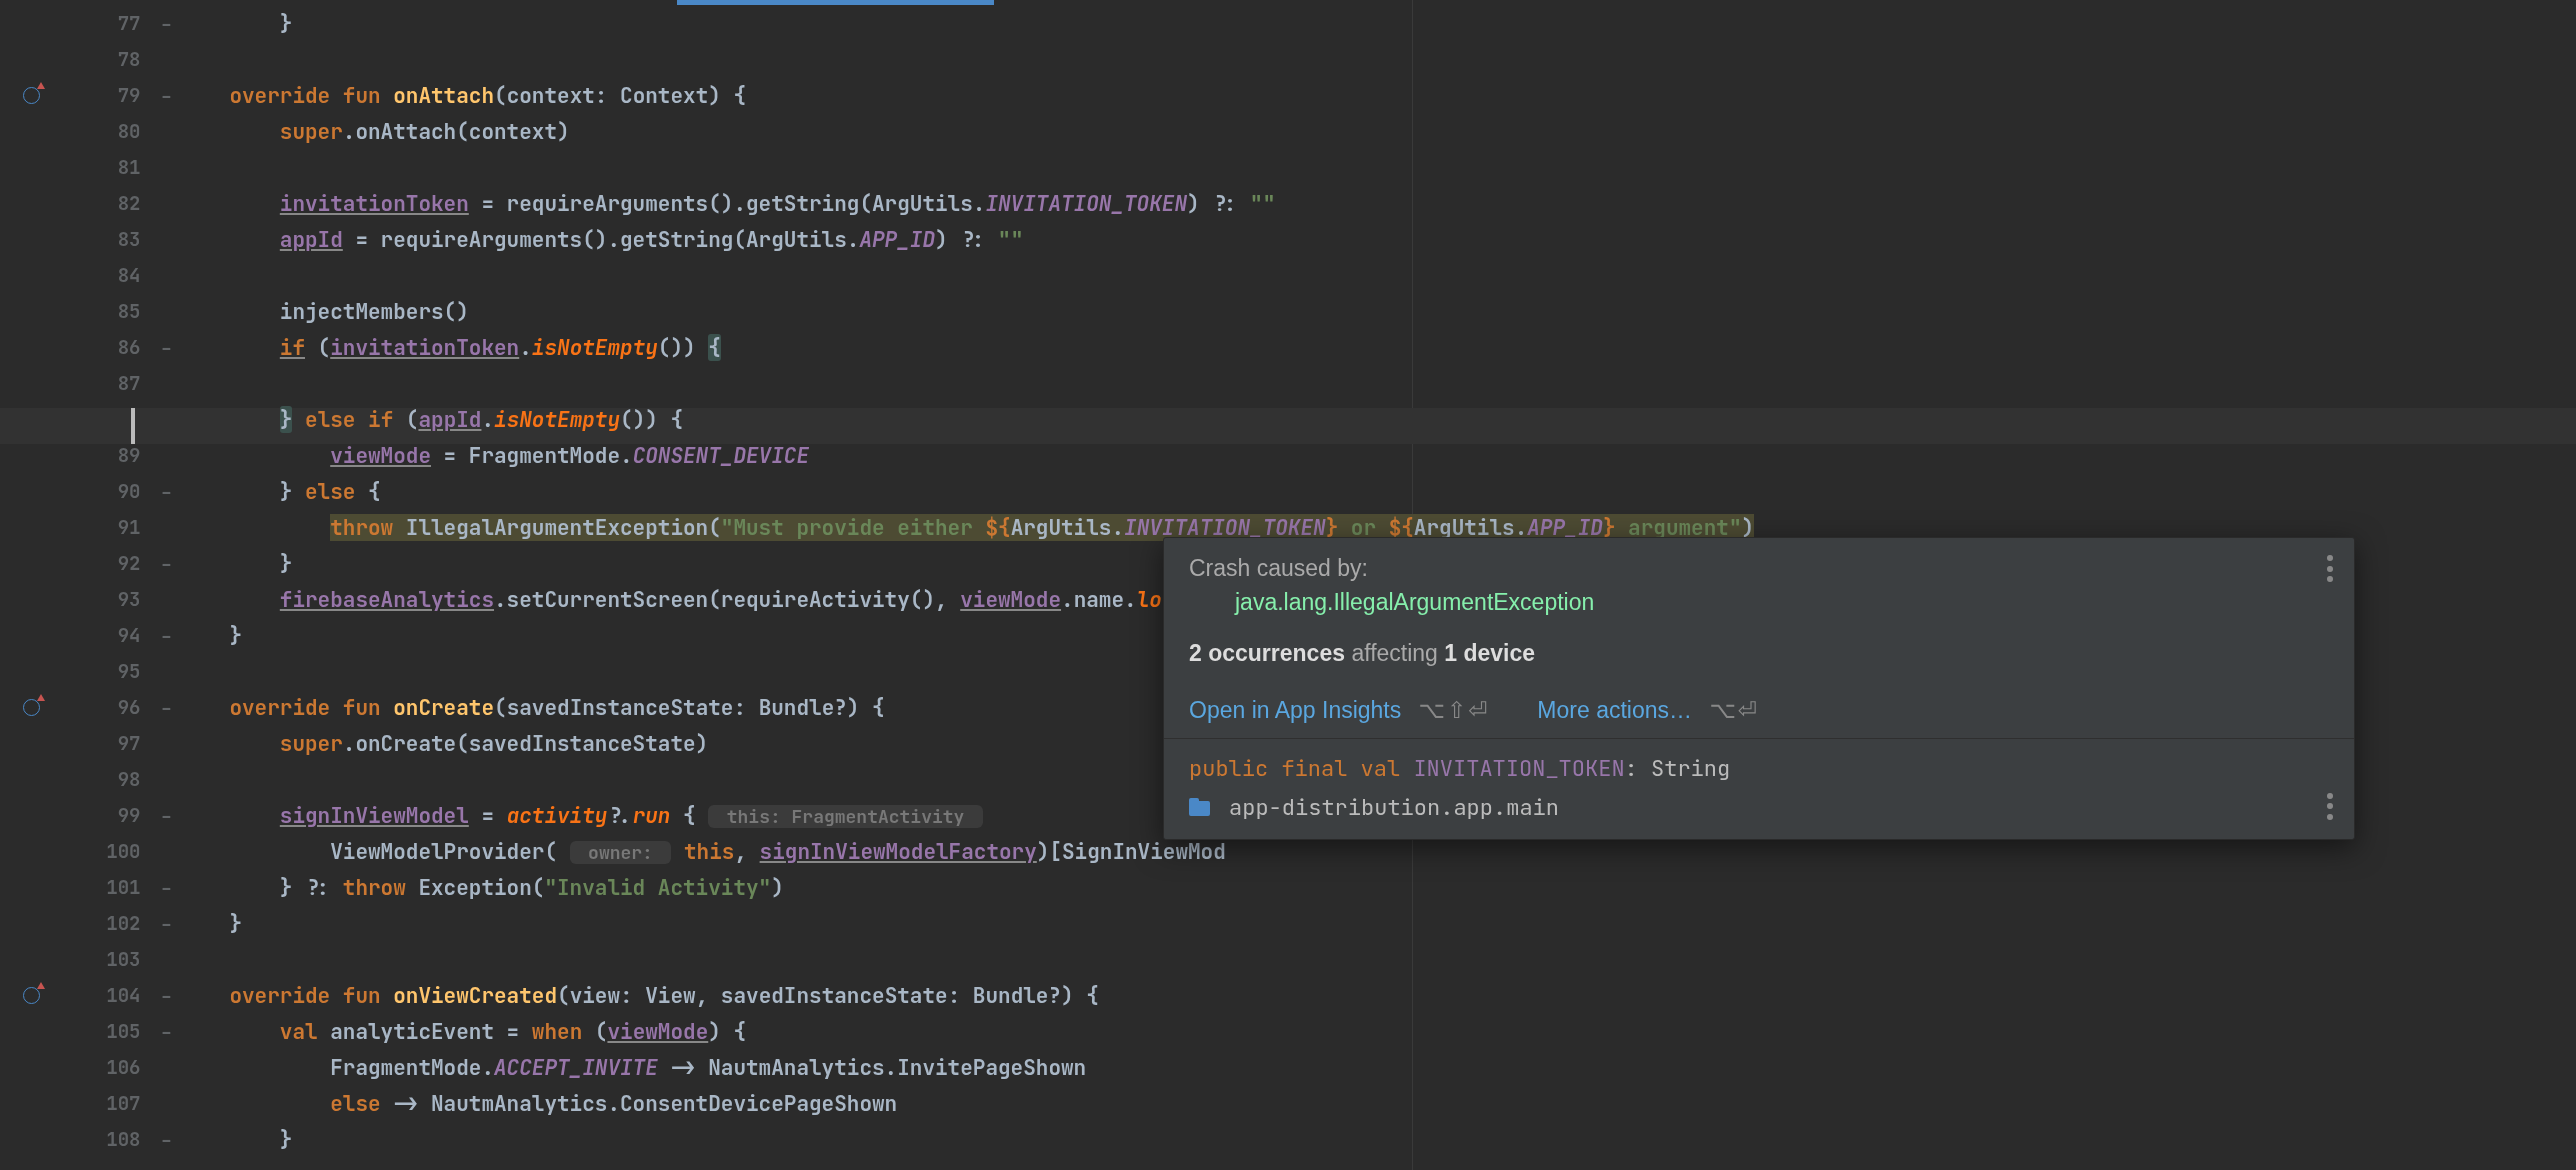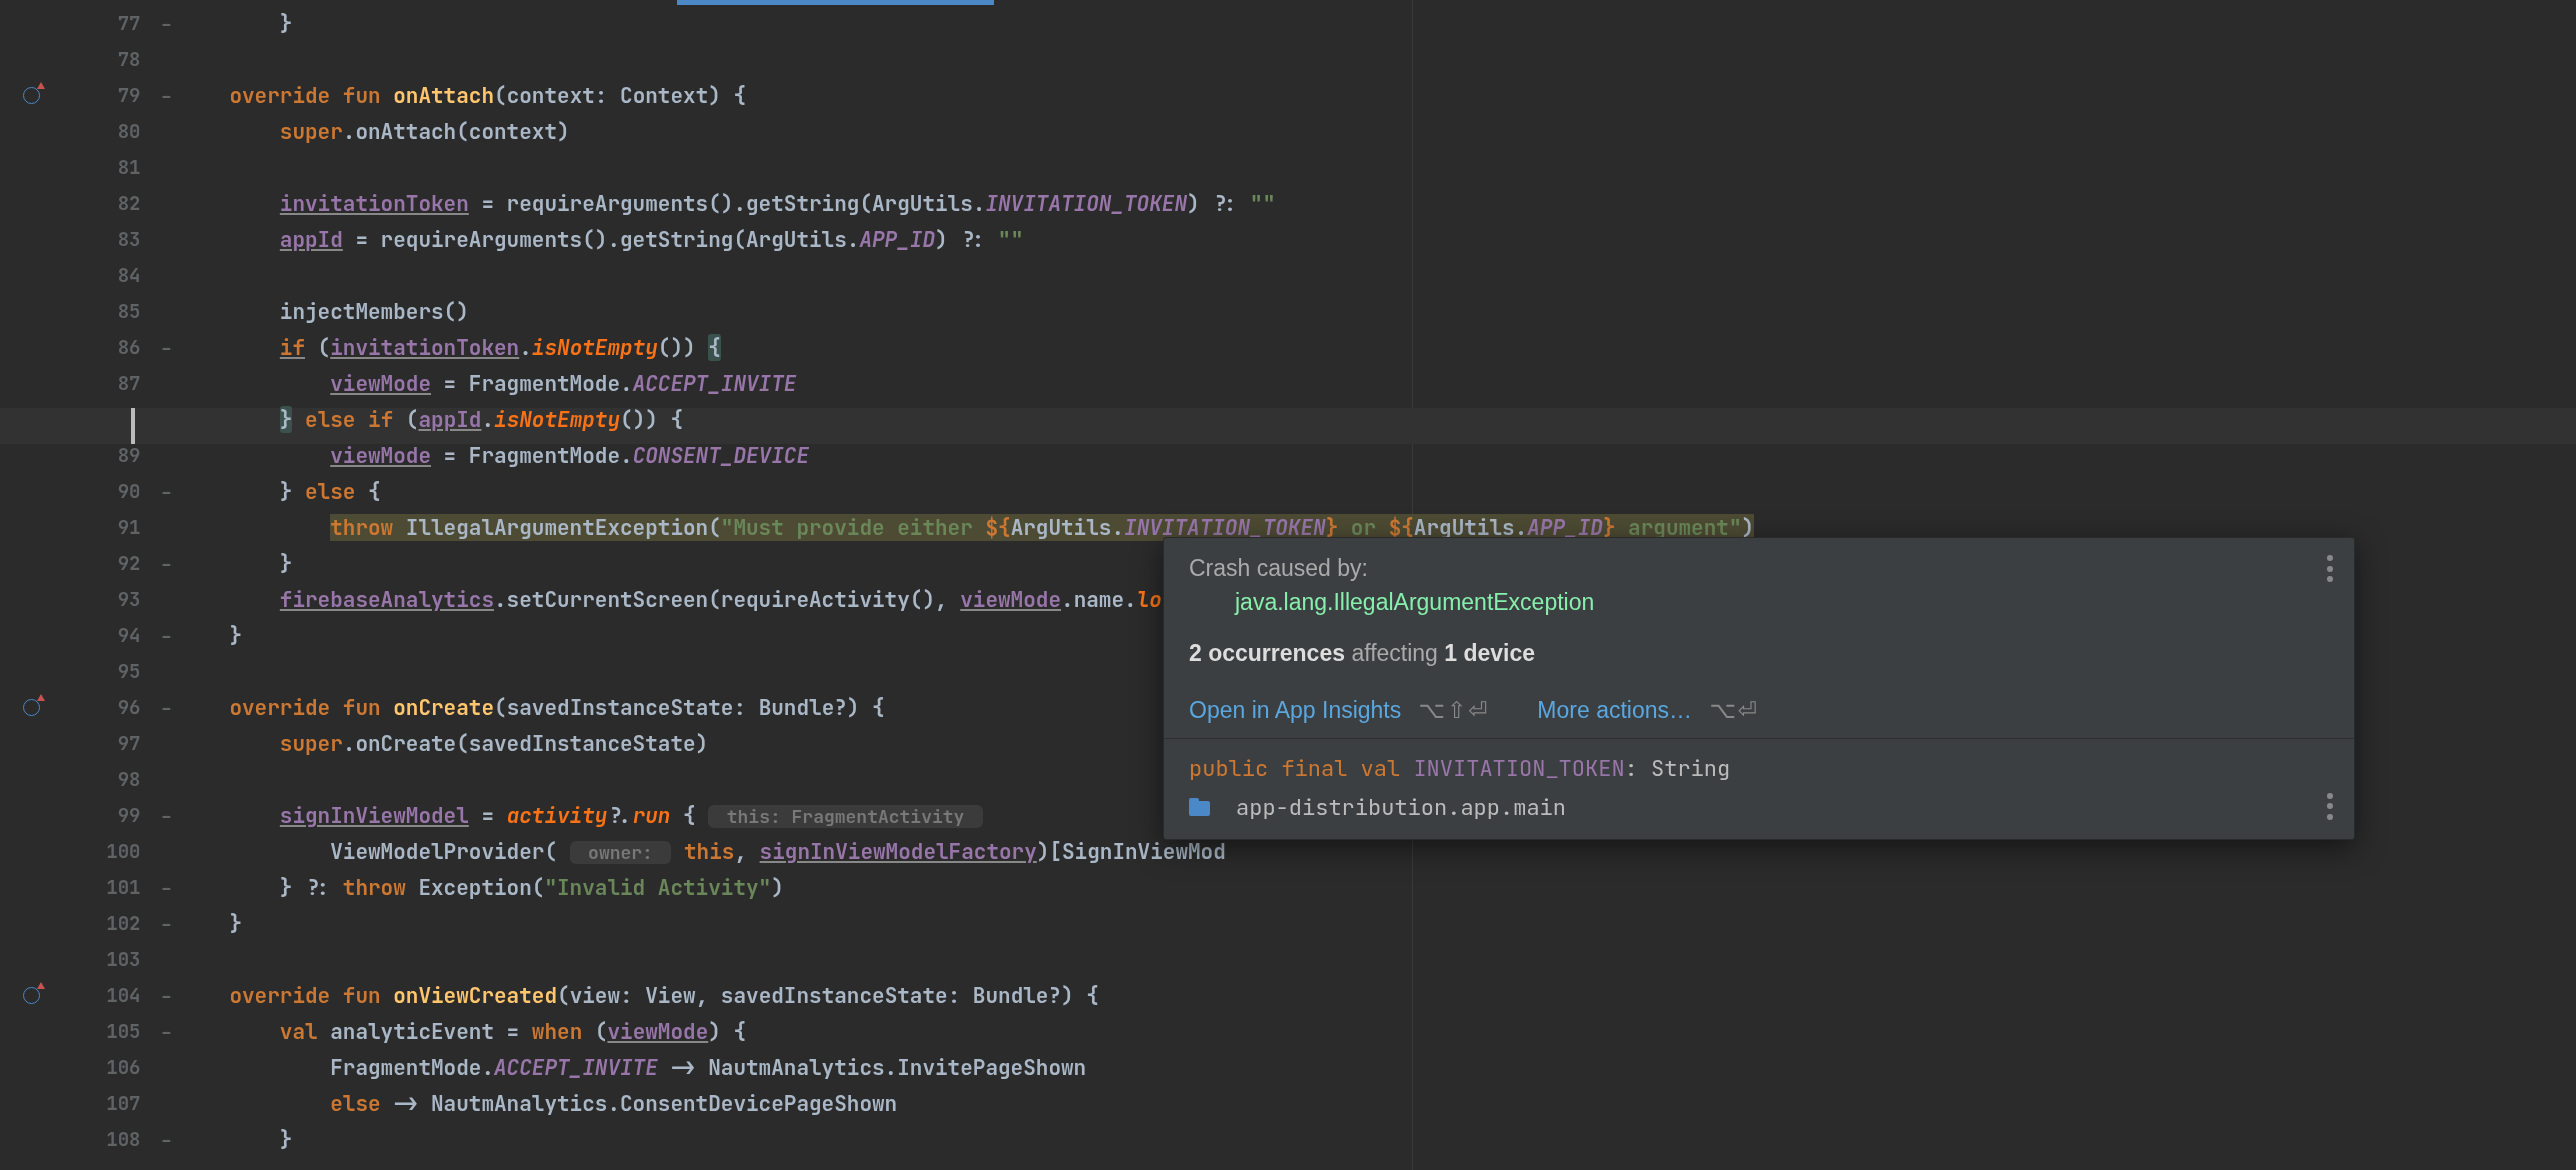--- a/index.html
+++ b/index.html
@@ -125,21 +125,21 @@
     width: 5.8px; height: 5.8px; background: #888; border-radius: 50%;
   }
   .popup .section2 {
     border-top: 1px solid #2f2f2f;
     padding: 15.4px 25px 17.3px 25px;
     font-family: "JetBrains Mono","Menlo",monospace;
     font-size: 22px;
     position: relative;
   }
   .popup .module-row {
-    display: flex; align-items: center; gap: 26px; margin-top: 9.6px;
+    display: flex; align-items: center; gap: 19px; margin-top: 9.6px;
     color: #bbbbbb; font-size: 22px;
   }
   .folder-icon {
     width: 21px; height: 17.3px;
     display: inline-block;
     position: relative;
   }
   .folder-icon::before {
     content:"";
     position:absolute; left:0; top:2.9px; width:21px; height:14.4px;
@@ -198,21 +198,21 @@
       <div class="line"><div class="gutter-icons"></div><div class="gutter">77</div><div style="width: 25px; text-align: center;"><span class="fold-dash">–</span></div><div class="code"><span class="">        }</span></div></div>
       <div class="line"><div class="gutter-icons"></div><div class="gutter">78</div><div style="width: 25px; text-align: center;"></div><div class="code"></div></div>
       <div class="line"><div class="gutter-icons"><div class="ovr-icon"></div></div><div class="gutter">79</div><div style="width: 25px; text-align: center;"><span class="fold-dash">–</span></div><div class="code"><span class="">    </span><span class="k">override fun </span><span class="fn">onAttach</span><span class="">(context: Context) {</span></div></div>
       <div class="line"><div class="gutter-icons"></div><div class="gutter">80</div><div style="width: 25px; text-align: center;"></div><div class="code"><span class="">        </span><span class="k">super</span><span class="">.onAttach(context)</span></div></div>
       <div class="line"><div class="gutter-icons"></div><div class="gutter">81</div><div style="width: 25px; text-align: center;"></div><div class="code"></div></div>
       <div class="line"><div class="gutter-icons"></div><div class="gutter">82</div><div style="width: 25px; text-align: center;"></div><div class="code"><span class="">        </span><span class="mem ul">invitationToken</span><span class=""> = requireArguments().getString(ArgUtils.</span><span class="cst">INVITATION_TOKEN</span><span class="">) ?: </span><span class="str">""</span></div></div>
       <div class="line"><div class="gutter-icons"></div><div class="gutter">83</div><div style="width: 25px; text-align: center;"></div><div class="code"><span class="">        </span><span class="mem ul">appId</span><span class=""> = requireArguments().getString(ArgUtils.</span><span class="cst">APP_ID</span><span class="">) ?: </span><span class="str">""</span></div></div>
       <div class="line"><div class="gutter-icons"></div><div class="gutter">84</div><div style="width: 25px; text-align: center;"></div><div class="code"></div></div>
       <div class="line"><div class="gutter-icons"></div><div class="gutter">85</div><div style="width: 25px; text-align: center;"></div><div class="code"><span class="">        injectMembers()</span></div></div>
       <div class="line"><div class="gutter-icons"></div><div class="gutter">86</div><div style="width: 25px; text-align: center;"><span class="fold-dash">–</span></div><div class="code"><span class="">        </span><span class="k ul">if</span><span class=""> (</span><span class="mem ul">invitationToken</span><span class="">.</span><span class="call">isNotEmpty</span><span class="">()) </span><span class="fold-brace">{</span></div></div>
-      <div class="line"><div class="gutter-icons"></div><div class="gutter">87</div><div style="width: 25px; text-align: center;"></div><div class="code"><span class="">            </span><span class="mem ul">viewMode</span><span class=""> = FragmentMode.</span><span class="cst">ACCEPT_INVITE</span></div></div>
+      <div class="line"><div class="gutter-icons"></div><div class="gutter">87</div><div style="width: 25px; text-align: center;"></div></div>
       <div class="line"><div class="gutter-icons"></div><div class="gutter">88</div><div style="width: 25px; text-align: center;"></div><div class="code"><span class="">        </span><span class="fold-brace">}</span><span class=""> </span><span class="k">else if</span><span class=""> (</span><span class="mem ul">appId</span><span class="">.</span><span class="call">isNotEmpty</span><span class="">()) {</span></div></div>
       <div class="line"><div class="gutter-icons"></div><div class="gutter">89</div><div style="width: 25px; text-align: center;"></div><div class="code"><span class="">            </span><span class="mem ul">viewMode</span><span class=""> = FragmentMode.</span><span class="cst">CONSENT_DEVICE</span></div></div>
       <div class="line"><div class="gutter-icons"></div><div class="gutter">90</div><div style="width: 25px; text-align: center;"><span class="fold-dash">–</span></div><div class="code"><span class="">        } </span><span class="k">else</span><span class=""> {</span></div></div>
       <div class="line"><div class="gutter-icons"></div><div class="gutter">91</div><div style="width: 25px; text-align: center;"></div><div class="code"><span class="">            </span><span class="k highlighted-throw">throw</span><span class="highlighted-throw"> </span><span class="highlighted-throw">IllegalArgumentException(</span><span class="str highlighted-throw">"Must provide either </span><span class="tpl highlighted-throw">${</span><span class="highlighted-throw">ArgUtils.</span><span class="cst highlighted-throw">INVITATION_TOKEN</span><span class="tpl highlighted-throw">}</span><span class="str highlighted-throw"> or </span><span class="tpl highlighted-throw">${</span><span class="highlighted-throw">ArgUtils.</span><span class="cst highlighted-throw">APP_ID</span><span class="tpl highlighted-throw">}</span><span class="str highlighted-throw"> argument"</span><span class="highlighted-throw">)</span></div></div>
       <div class="line"><div class="gutter-icons"></div><div class="gutter">92</div><div style="width: 25px; text-align: center;"><span class="fold-dash">–</span></div><div class="code"><span class="">        }</span></div></div>
       <div class="line"><div class="gutter-icons"></div><div class="gutter">93</div><div style="width: 25px; text-align: center;"></div><div class="code"><span class="">        </span><span class="mem ul">firebaseAnalytics</span><span class="">.setCurrentScreen(requireActivity(), </span><span class="mem ul">viewMode</span><span class="">.name.</span><span class="call">lowe</span></div></div>
       <div class="line"><div class="gutter-icons"></div><div class="gutter">94</div><div style="width: 25px; text-align: center;"><span class="fold-dash">–</span></div><div class="code"><span class="">    }</span></div></div>
       <div class="line"><div class="gutter-icons"></div><div class="gutter">95</div><div style="width: 25px; text-align: center;"></div><div class="code"></div></div>
       <div class="line"><div class="gutter-icons"><div class="ovr-icon"></div></div><div class="gutter">96</div><div style="width: 25px; text-align: center;"><span class="fold-dash">–</span></div><div class="code"><span class="">    </span><span class="k">override fun </span><span class="fn">onCreate</span><span class="">(savedInstanceState: Bundle?) {</span></div></div>
       <div class="line"><div class="gutter-icons"></div><div class="gutter">97</div><div style="width: 25px; text-align: center;"></div><div class="code"><span class="">        </span><span class="k">super</span><span class="">.onCreate(savedInstanceState)</span></div></div>

